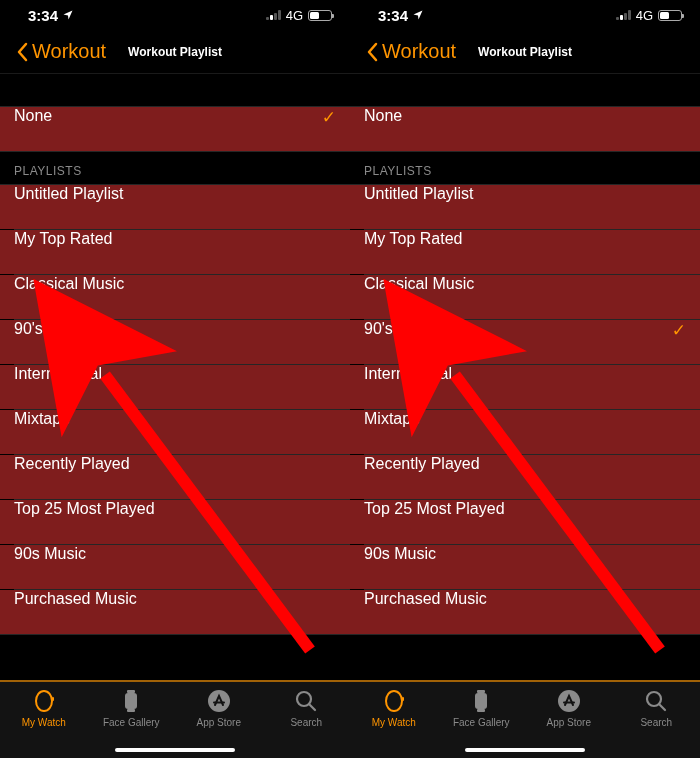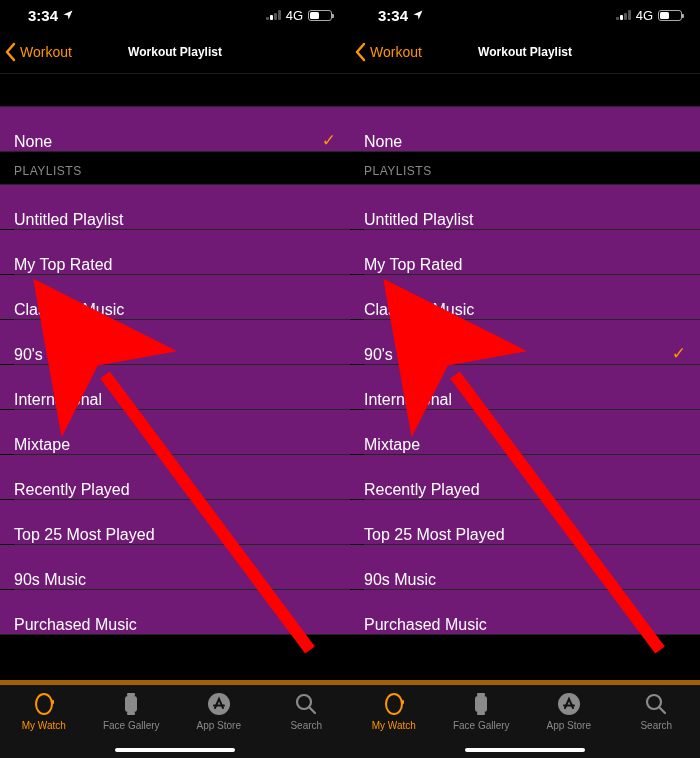--- a/index.html
+++ b/index.html
@@ -93,45 +93,45 @@
     position: relative;
     height: 44px;
     border-bottom: 1px solid #1a1a1a;
     display:flex;
     align-items:center;
   }
   .navback {
     display: flex;
     align-items: center;
     color: #ff9500;
-    font-size: 14px;
-    padding-left: 4px;
+    font-size: 20px;
+    padding-left: 16px;
     height:100%;
   }
   .navback svg { display:block; margin-right:2px;}
   .navtitle {
     position:absolute;
     left:0; right:0;
     text-align:center;
     font-size: 12px;
     font-weight: 600;
     pointer-events:none;
   }
   
   .gap {
     height: 32px;
     background: #000;
   }
   .row {
     height: 44px;
     display: flex;
-    align-items: flex-end;
+    align-items: flex-start;
     justify-content: space-between;
     padding: 0 14px;
-    background: #701a75;
+    background: #7f1d1d;
     font-size: 16px;
   }
   .sep {
     height: 1px;
     background: #000;
     margin-left: 14px;
     background-color: #262626;
   }
   .sep-full { height:1px; background:#262626; }
   .section-header {
@@ -148,21 +148,21 @@
     color: #ff9500;
     font-size: 17px;
   }
   
   .tabbar {
     position: absolute;
     bottom: 0;
     left: 0; right: 0;
     height: 78px;
     background: #131313;
-    border-top: 5px solid #a16207;
+    border-top: 2px solid #a16207;
     display: flex;
     justify-content: space-around;
     padding-top: 6px;
   }
   .tab {
     flex:1;
     display: flex;
     flex-direction: column;
     align-items: center;
     gap: 3px;

